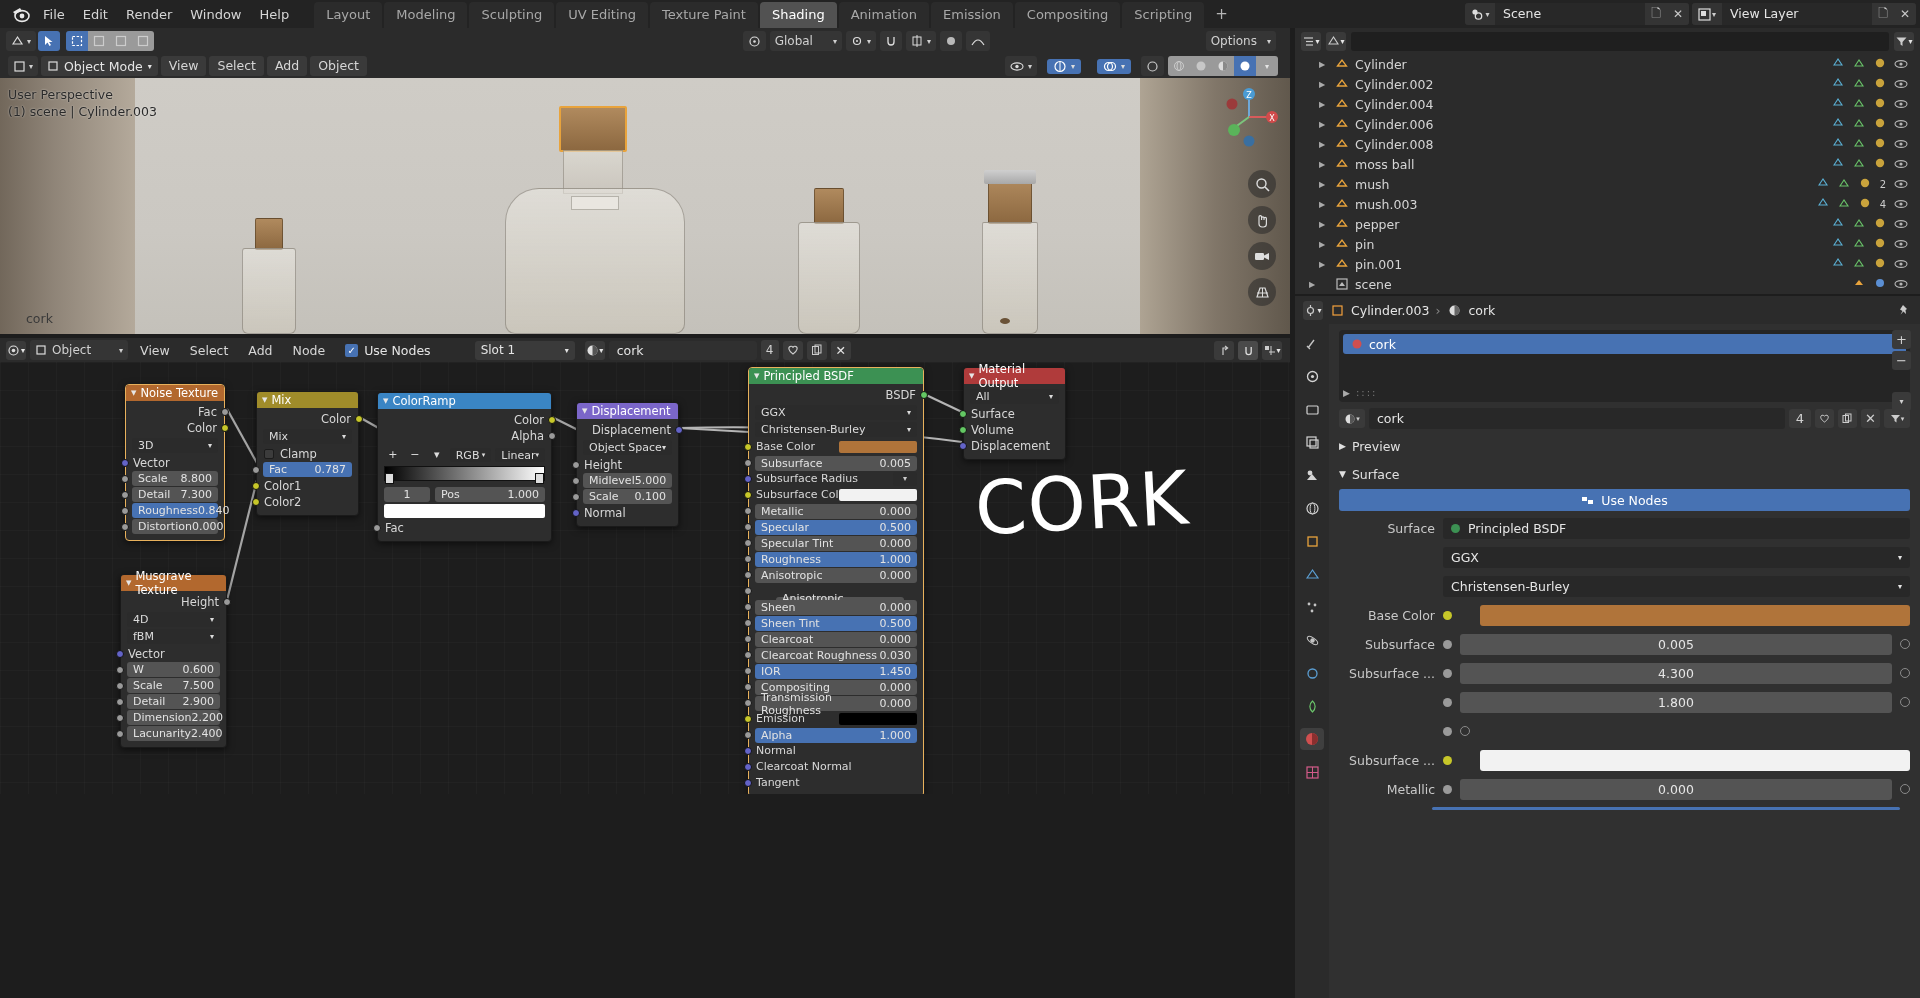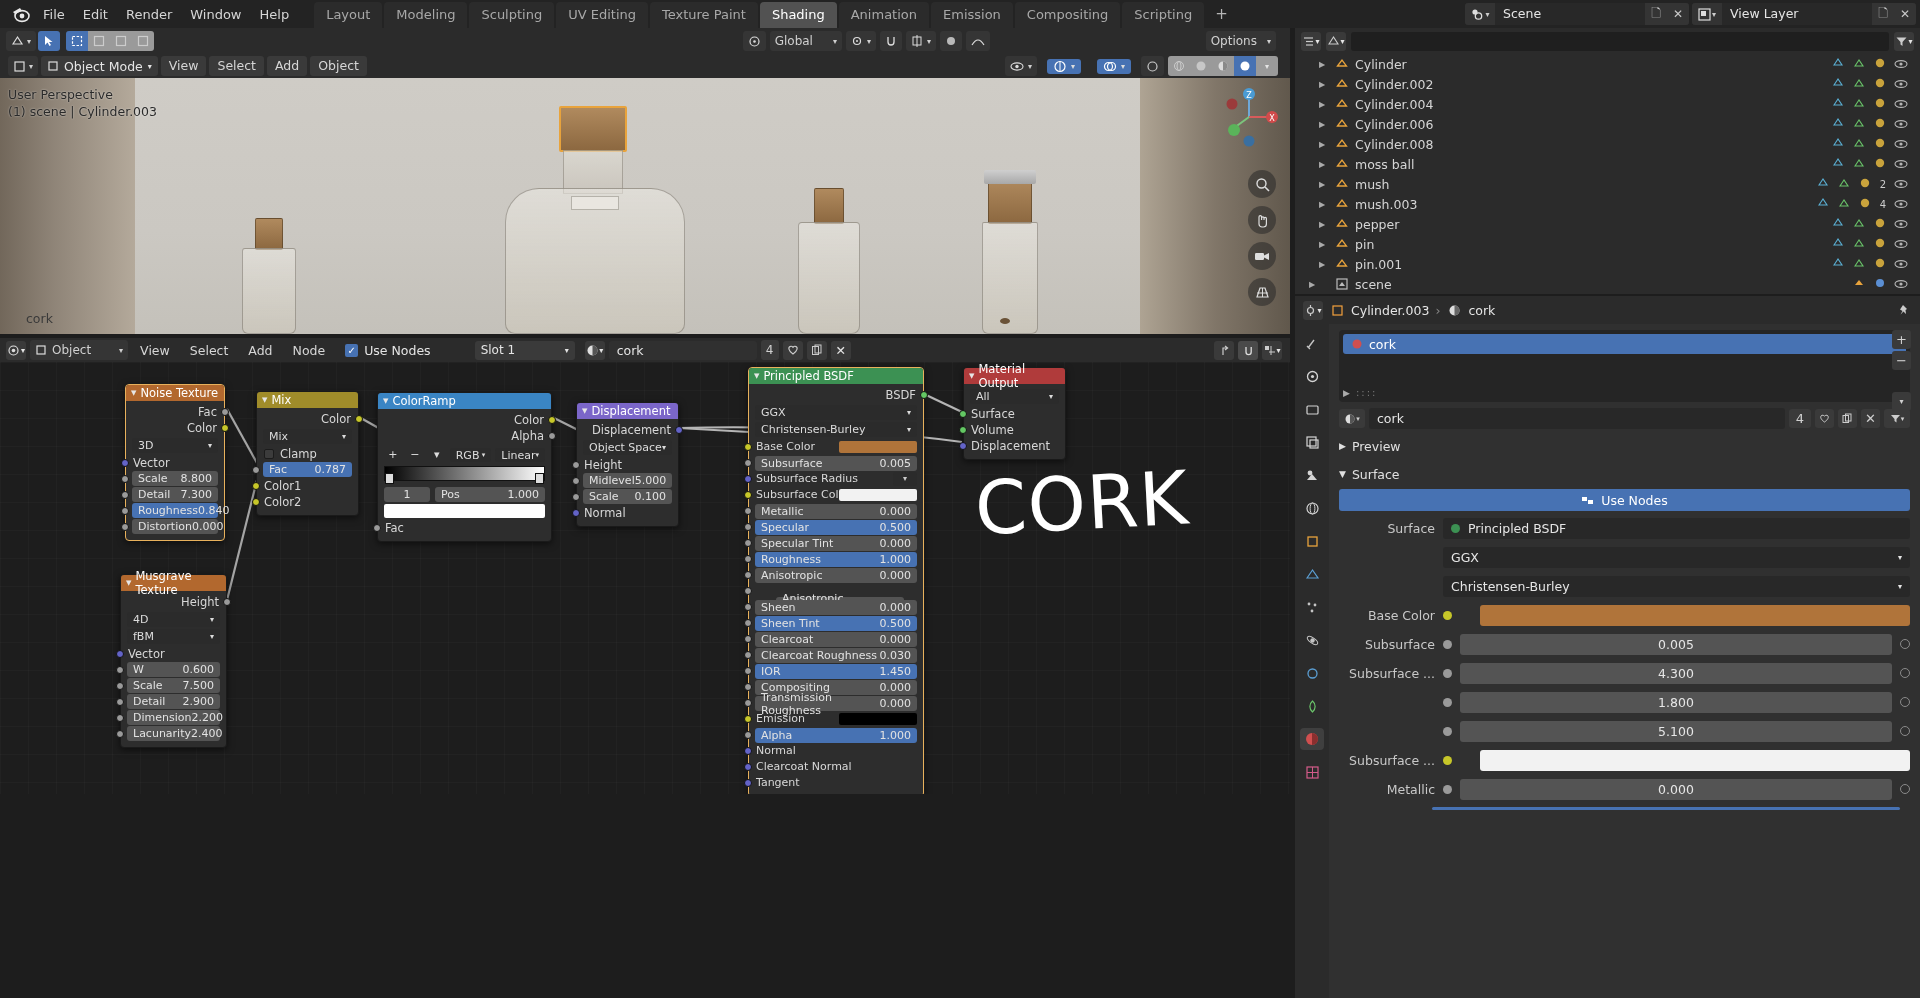--- a/index.html
+++ b/index.html
@@ -1491,23 +1491,20 @@
             <div class="plabel"></div>
             <span style="width: 9px; height: 9px; border-radius: 50%; background: rgb(154, 154, 154);"></span>
             <div class="pfield">
               <span>1.800</span>
             </div>
             <span style="width: 10px; height: 10px; border-radius: 50%; border: 1.2px solid rgb(138, 138, 138);"></span>
           </div>
           <div class="prow">
             <div class="plabel"></div>
             <span style="width: 9px; height: 9px; border-radius: 50%; background: rgb(154, 154, 154);"></span>
-            <div class="pfield">
-              <span>5.100</span>
-            </div>
             <span style="width: 10px; height: 10px; border-radius: 50%; border: 1.2px solid rgb(138, 138, 138);"></span>
           </div>
           <div class="prow">
             <div class="plabel">Subsurface ...</div>
             <span class="dot" style="width: 9px; height: 9px; border-radius: 50%; background: rgb(199, 199, 41);"></span>
             <span style="width: 12px;"></span>
             <div class="pfield" style="background: rgb(242, 242, 242);"></div>
           </div>
           <div class="prow">
             <div class="plabel">Metallic</div>

